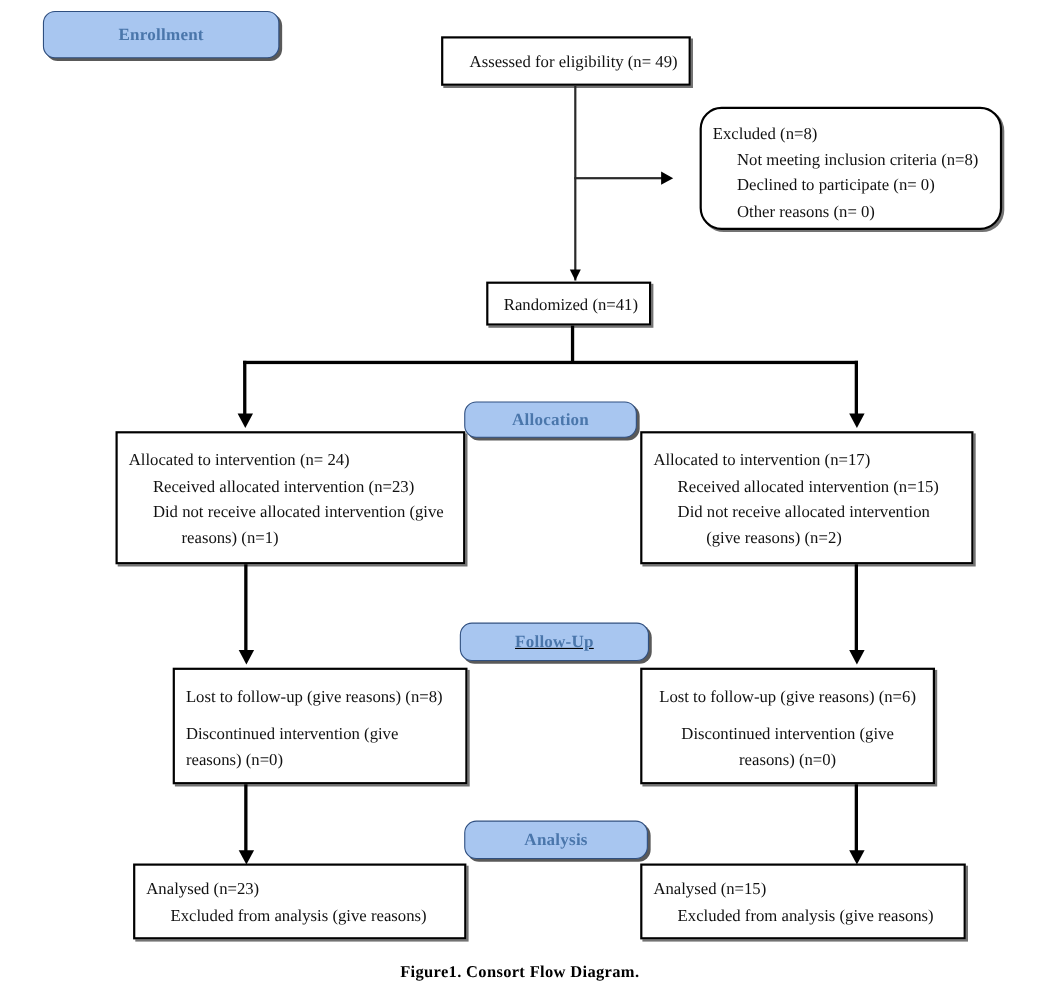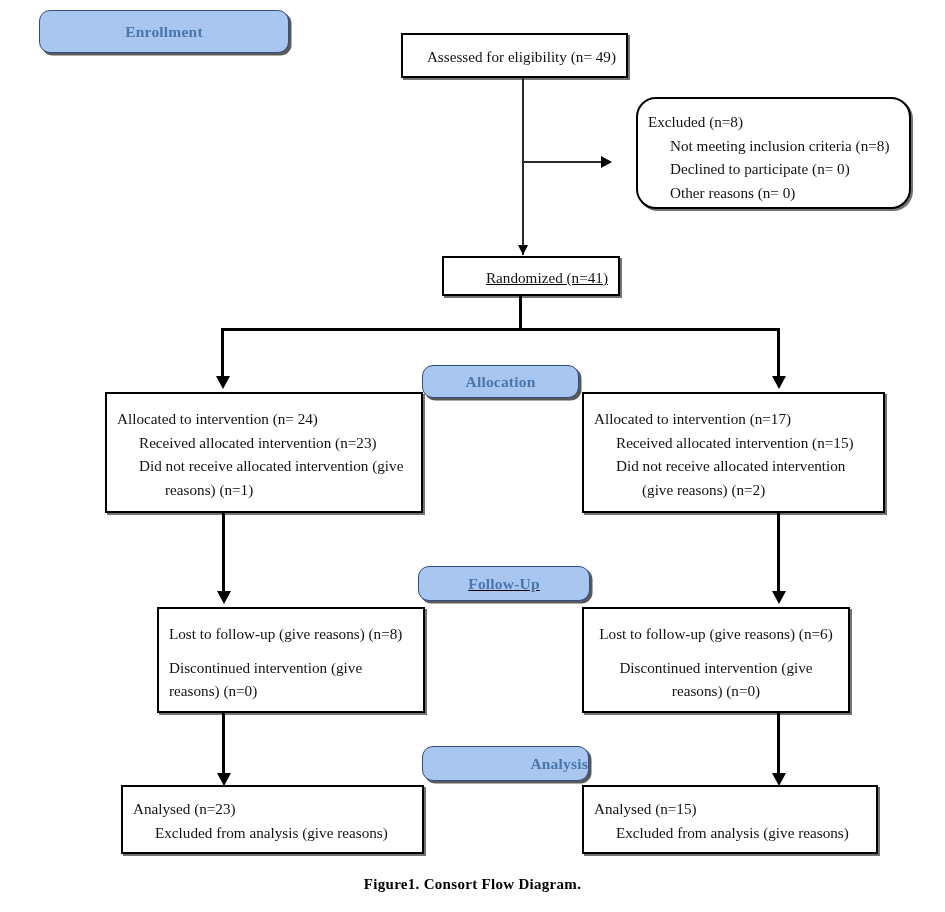--- a/index.html
+++ b/index.html
@@ -104,21 +104,21 @@
     font-weight: bold;
     color: #000000;
     letter-spacing: .3px;
   }
 </style>
 </head>
 <body>
 
 <div id="canvas">
 
-  <div class="stage" style="left:39px; top:10px; width:250px; height:43px;">
+  <div class="stage" style="left:39px; top:10px; width:215px; height:43px;">
     <span>Enrollment</span>
   </div>
 
   <div class="node" style="left:401px; top:33px; width:227px; height:45px;">
     <div class="lines" style="padding-top:10px;">
       <div class="line center">Assessed for eligibility (n= 49)</div>
     </div>
   </div>
 
   <div class="vline thin" style="left:522px; top:78px; width:2px; height:177px;"></div>
@@ -129,21 +129,21 @@
 
   <div class="node" style="left:636px; top:97px; width:275px; height:112px;border-radius:20px;">
     <div class="lines" style="padding-top:11px;">
       <div class="line">Excluded (n=8)</div>
       <div class="line ind1">Not meeting inclusion criteria (n=8)</div>
       <div class="line ind1">Declined to participate (n= 0)</div>
       <div class="line ind1">Other reasons (n= 0)</div>
     </div>
   </div>
 
-  <div class="node" style="left:442px; top:256px; width:178px; height:40px;text-decoration:underline;">
+  <div class="node" style="left:442px; top:256px; width:150px; height:40px;">
     <div class="lines" style="padding-top:8px;">
       <div class="line center">Randomized (n=41)</div>
     </div>
   </div>
 
   <div class="vline" style="left:519px; top:296px; width:3px; height:34px;"></div>
   <div class="hline" style="left:221px; top:328px; width:559px; height:3px;"></div>
   <div class="vline" style="left:221px; top:328px; width:3px; height:50px;"></div>
   <div class="arrow-down" style="left:216px; top:376px;"></div>
   <div class="vline" style="left:777px; top:328px; width:3px; height:50px;"></div>
@@ -196,21 +196,21 @@
       <div class="line">Discontinued intervention (give</div>
       <div class="line">reasons) (n=0)</div>
     </div>
   </div>
 
   <div class="vline" style="left:222px; top:713px; width:3px; height:62px;"></div>
   <div class="arrow-down" style="left:217px; top:773px;"></div>
   <div class="vline" style="left:777px; top:713px; width:3px; height:62px;"></div>
   <div class="arrow-down" style="left:772px; top:773px;"></div>
 
-  <div class="stage" style="left:422px; top:746px; width:167px; height:35px;justify-content:flex-end;">
+  <div class="stage" style="left:422px; top:746px; width:167px; height:35px;">
     <span>Analysis</span>
   </div>
 
   <div class="node" style="left:121px; top:785px; width:303px; height:69px;">
     <div class="lines" style="padding-top:10px;">
       <div class="line">Analysed (n=23)</div>
       <div class="line ind1">Excluded from analysis (give reasons)</div>
     </div>
   </div>
 

